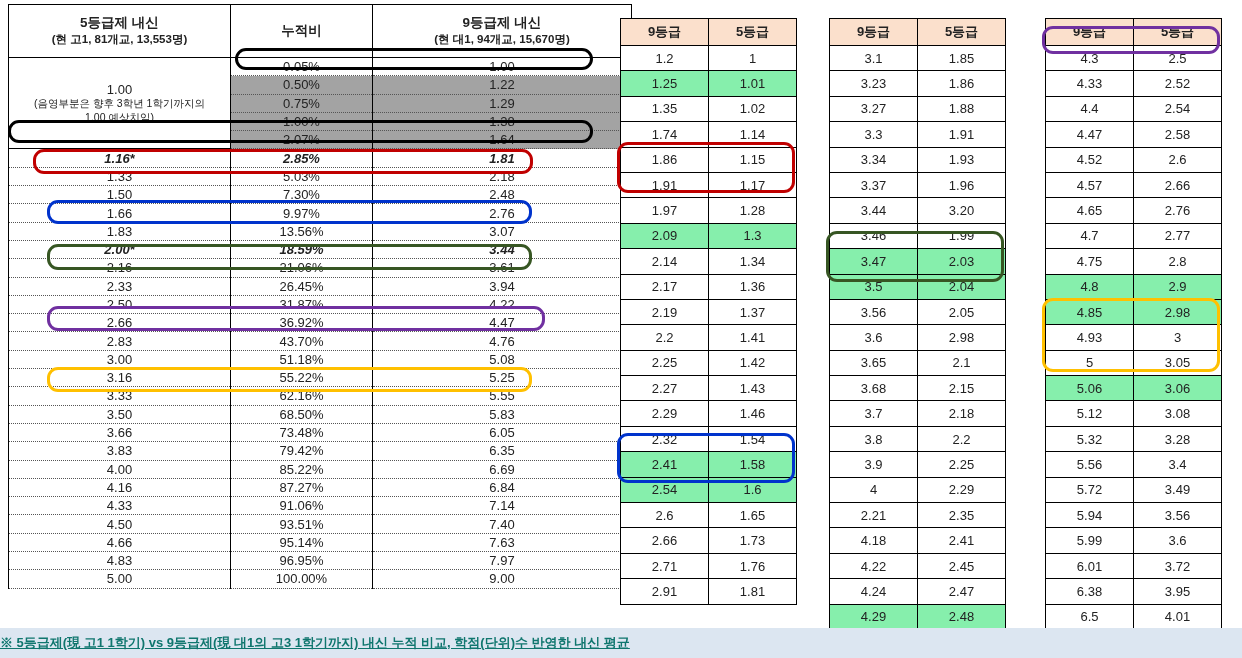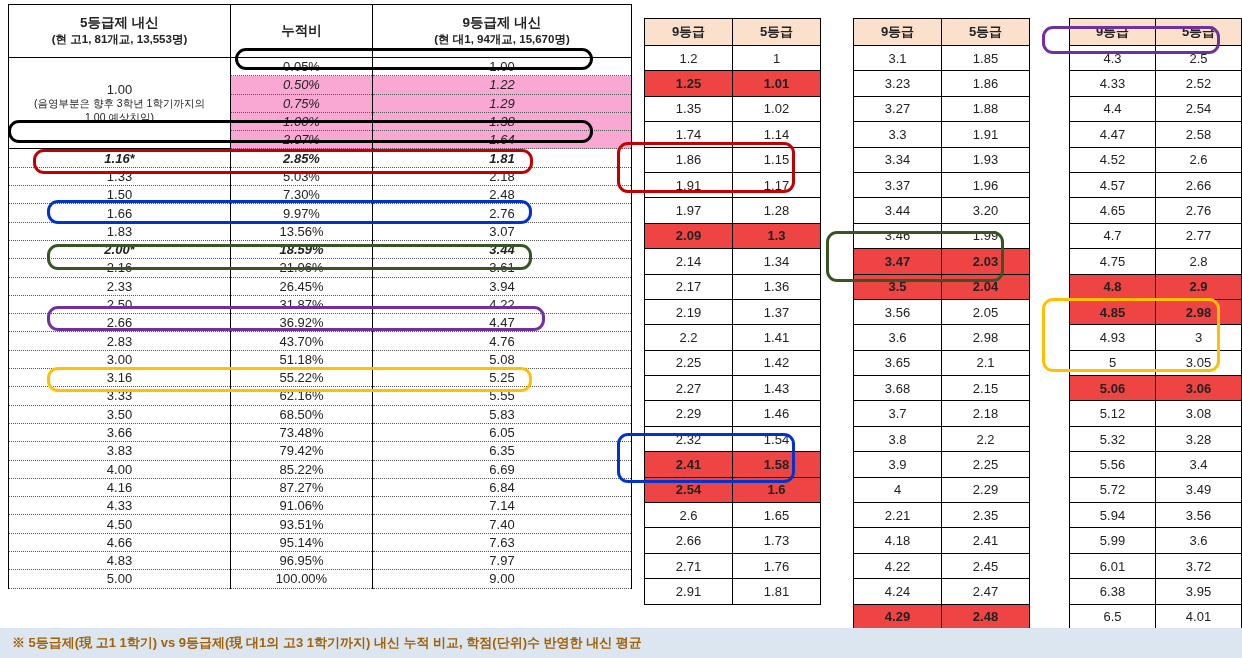--- a/index.html
+++ b/index.html
@@ -11,47 +11,47 @@
   table.main{border-collapse:collapse;width:596px;table-layout:fixed;}
   table.main th,table.main td{border:1px solid #000;font-size:13px;text-align:center;color:#222;}
   table.main th{height:48px;font-weight:bold;font-size:13.5px;line-height:1.35;padding:2px 4px;}
   table.main td{height:17.3px;padding:0;}
   .col1{width:213px;}
   .col2{width:133px;}
   .col3{width:250px;}
   .sub{font-size:11.5px;font-weight:bold;}
   
   table.main tbody td{border-top:1px dotted #555;border-bottom:1px dotted #555;border-left:1px solid #000;border-right:1px solid #000;}
-  .shade{background:#f9a8d4;font-style:italic;}
+  .shade{background:#a3a3a3;}
   .rowA td{border-top:1px solid #000;}
   .merged-cell{border-bottom:1px solid #000 !important;}
 
   
   .hl{position:absolute;border-radius:11px;pointer-events:none;box-sizing:border-box;}
   .hl.black{border:3px solid #000;}
   .hl.red{border:3px solid #c00000;}
   .hl.blue{border:3px solid #0033cc;}
   .hl.green{border:3px solid #375623;}
   .hl.purple{border:3px solid #7030a0;}
   .hl.gold{border:3px solid #ffc000;}
 
   .bold-i{font-weight:bold;font-style:italic;margin-top:16px;}
 
   
   .grp{position:absolute;top:18px;}
-  table.mini{border-collapse:collapse;table-layout:fixed;margin-left:24px;}
+  table.mini{border-collapse:collapse;table-layout:fixed;}
   table.mini th,table.mini td{border:1px solid #000;font-size:13px;text-align:center;height:22.4px;color:#222;}
   table.mini th{background:#fbe0cc;font-weight:bold;height:24px;}
   table.mini td{background:#ffffff;}
-  table.mini tr.tint td{background:#ef4444;font-weight:bold;}
+  table.mini tr.tint td{background:#86efac;}
   .mini-col{width:85px;}
 
   
   .footer{position:absolute;left:0;bottom:0;width:1242px;height:30px;background:#dce6f1;display:flex;align-items:center;}
-  .footer span{font-size:13px;font-weight:bold;color:#a16207;padding-left:12px;}
+  .footer span{font-size:13px;font-weight:bold;color:#0f766e;padding-left:0;text-decoration:underline;}
 </style>
 </head>
 <body>
 
 <div class="page">
 
   <div class="left-wrap">
     <table class="main">
       <thead>
         <tr>

